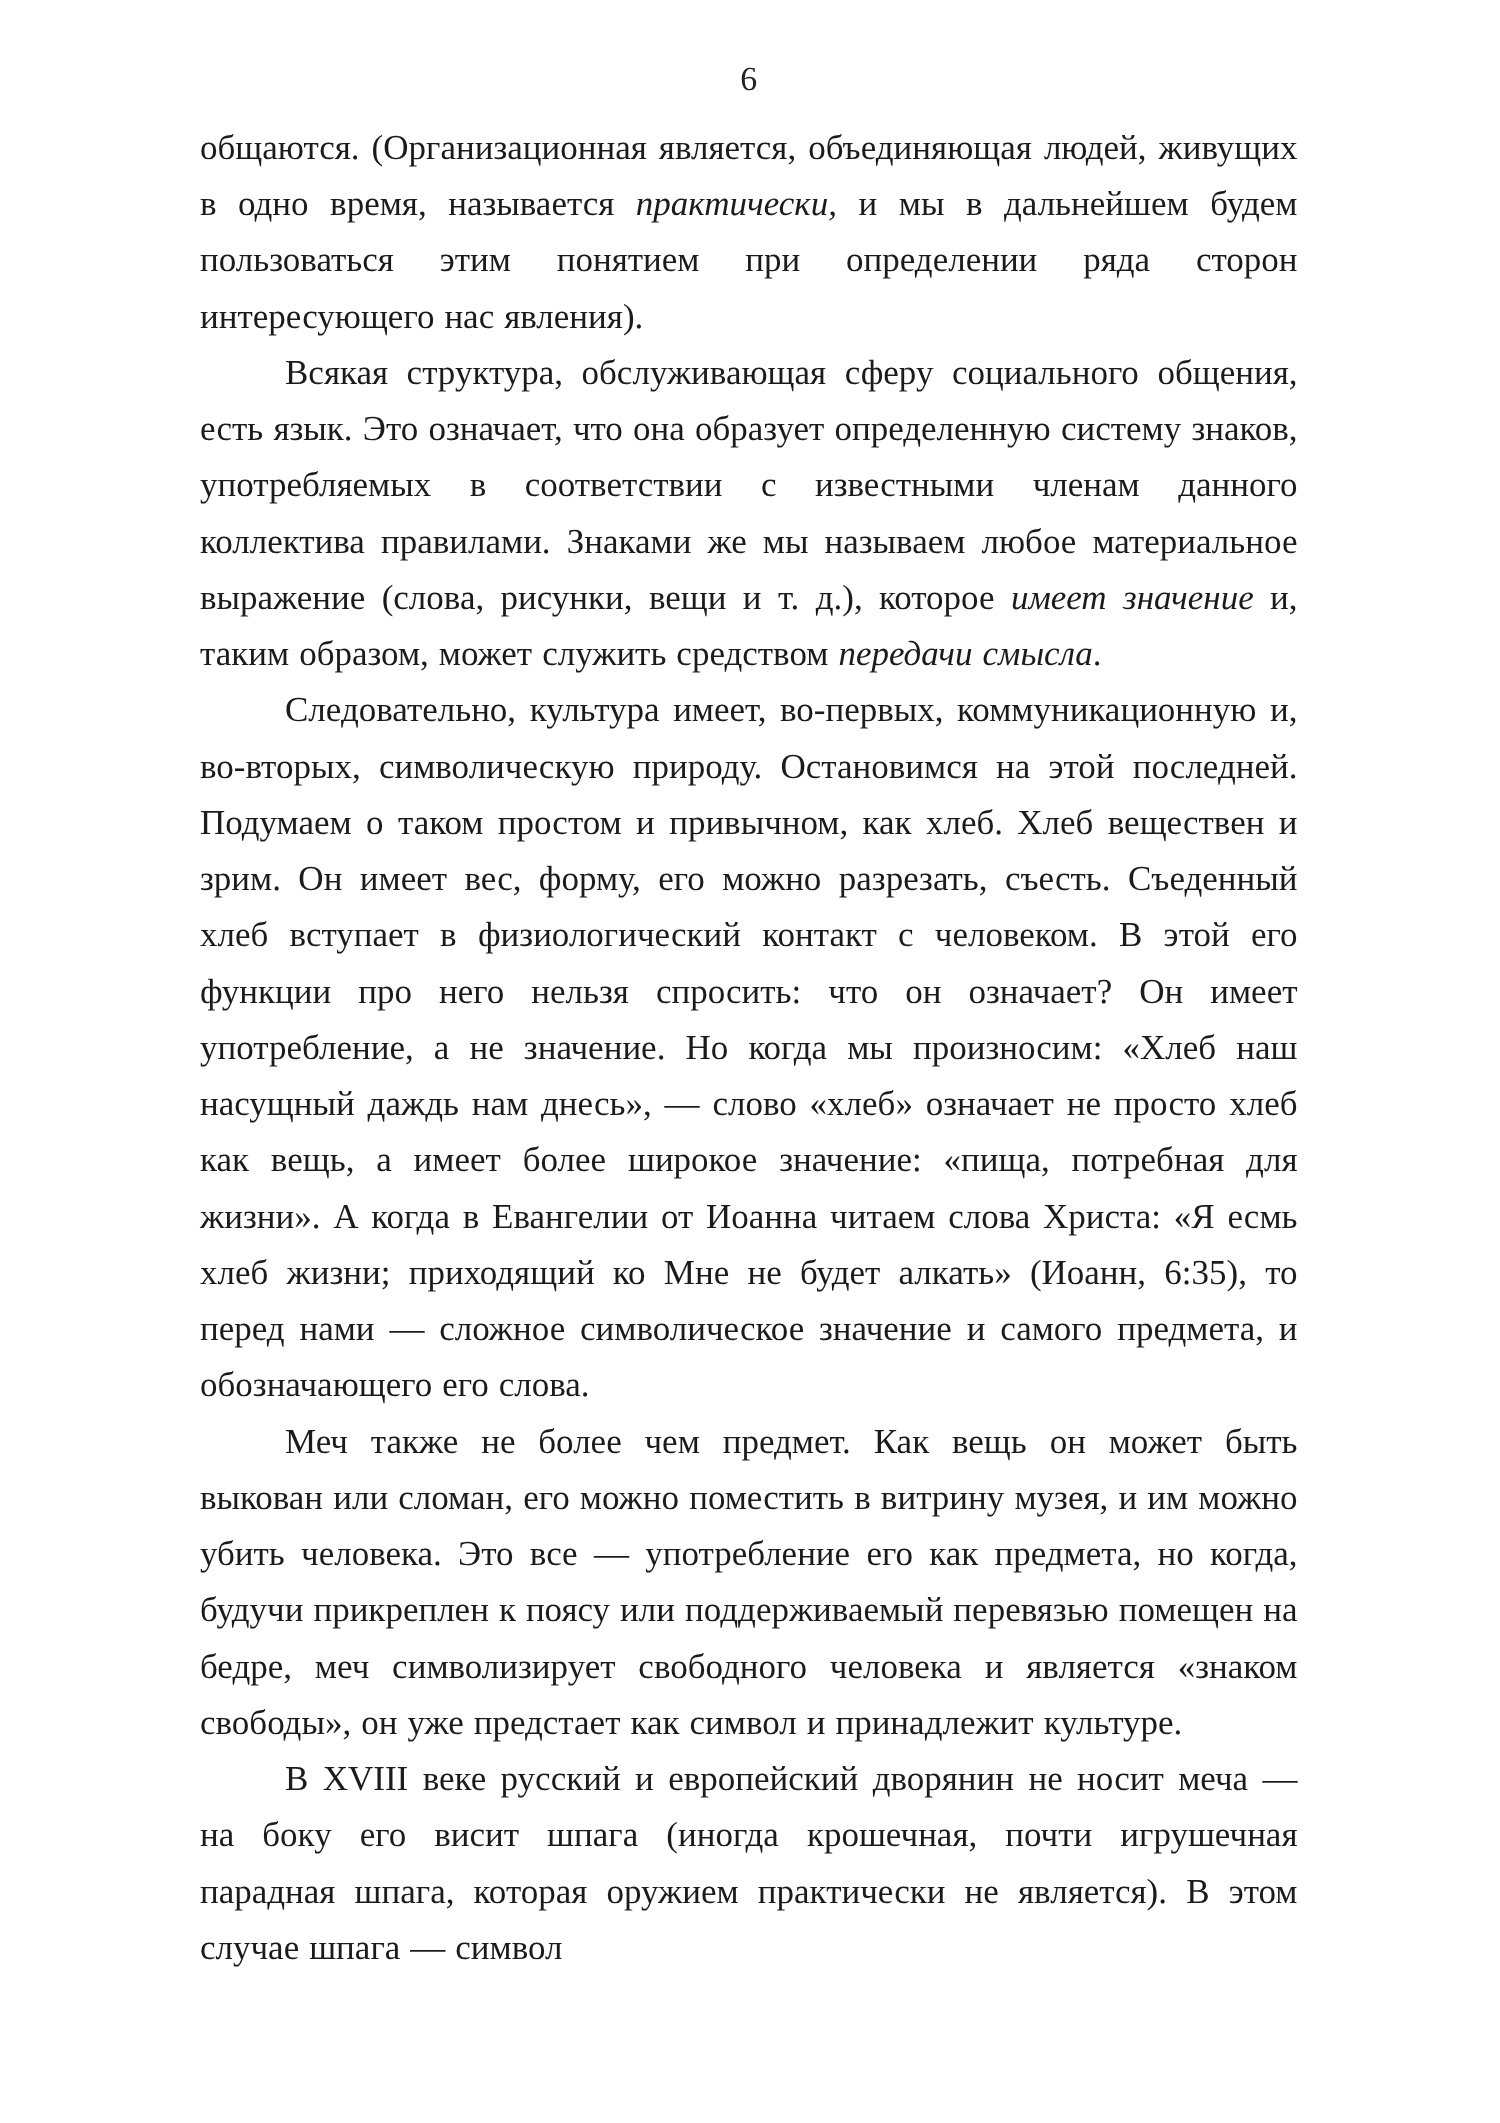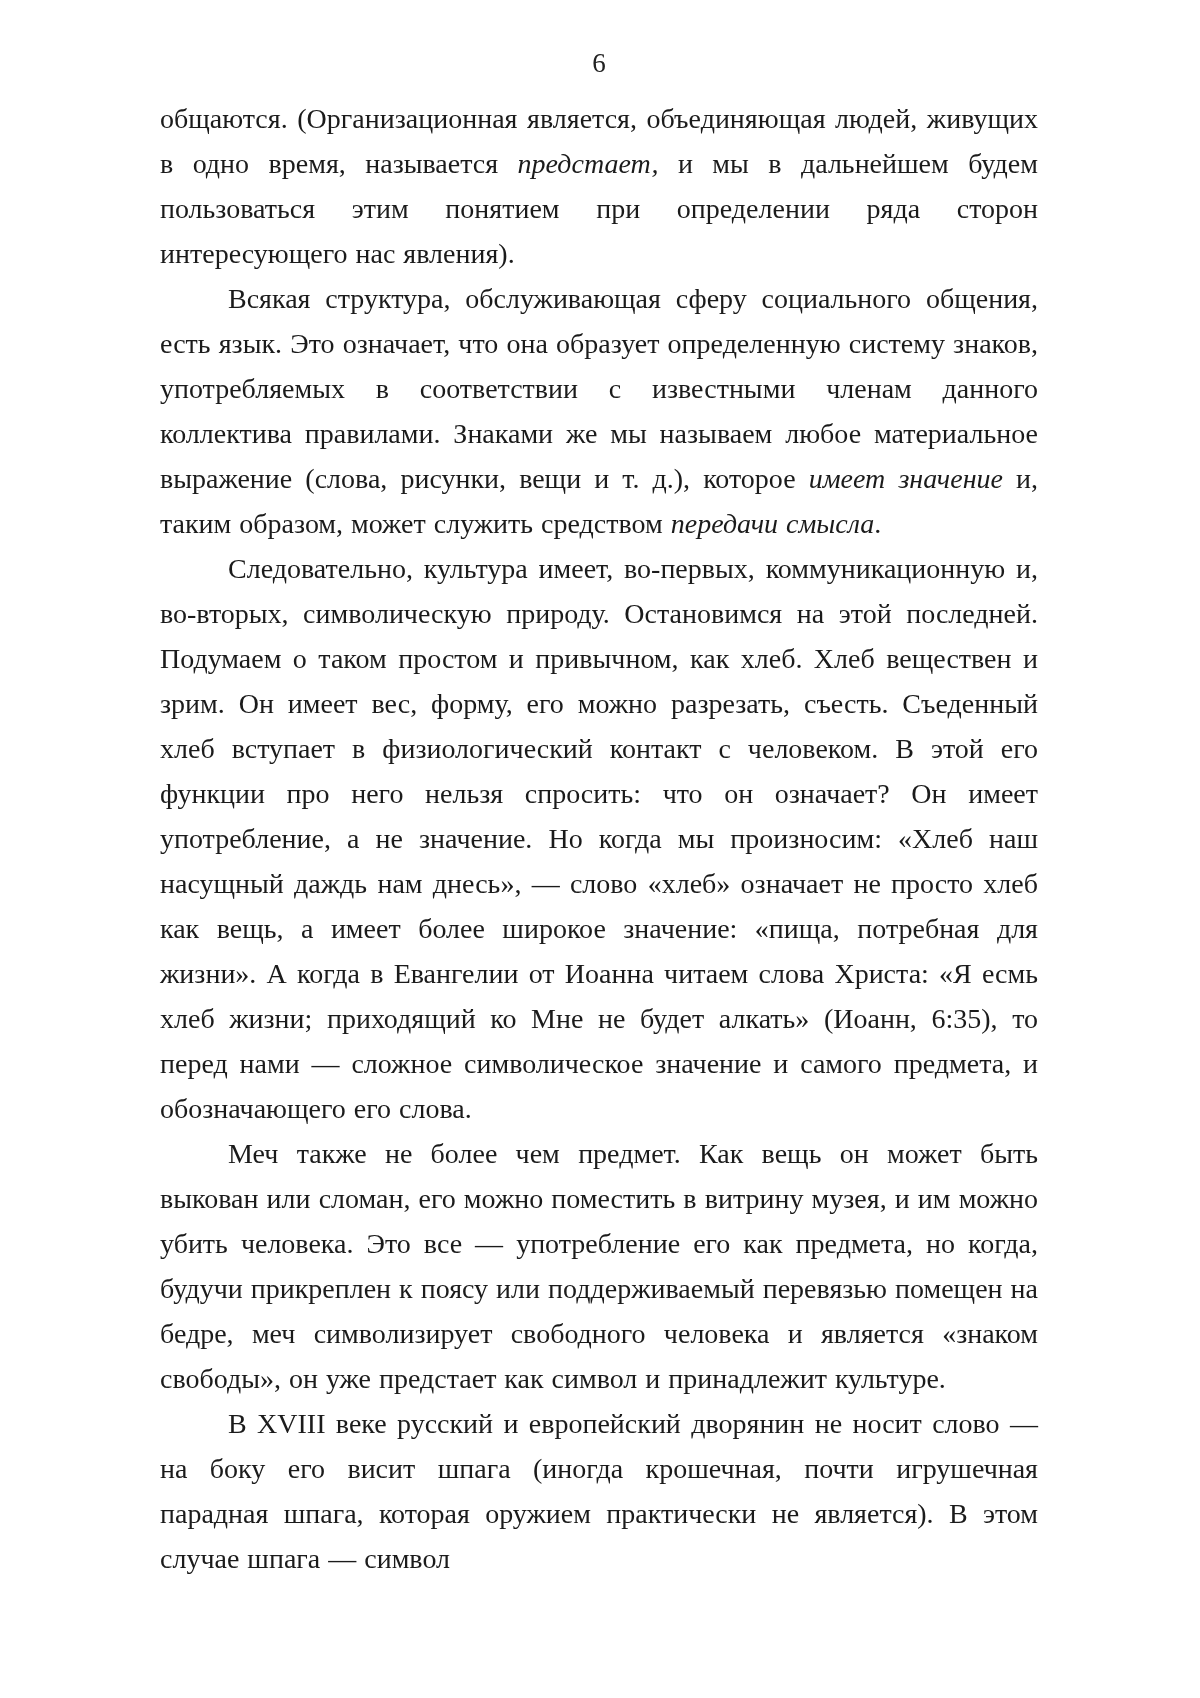--- a/index.html
+++ b/index.html
@@ -48,25 +48,25 @@
 </style>
 </head>
 <body>
 
 <div class="page">
 
   <div class="page-number">6</div>
 
   <div class="text-block">
 
-    <p class="para continuation"><span>общаются. (Организационная является, объединяющая людей, живущих в одно время, называется </span><span class="italic">предстает,</span><span> и мы в дальнейшем будем пользоваться этим понятием при определении ряда сторон интересующего нас явления).</span></p>
+    <p class="para continuation"><span>общаются. (Организационная является, объединяющая людей, живущих в одно время, называется </span><span class="italic">практически,</span><span> и мы в дальнейшем будем пользоваться этим понятием при определении ряда сторон интересующего нас явления).</span></p>
 
     <p class="para"><span>Всякая структура, обслуживающая сферу социального общения, есть язык. Это означает, что она образует определенную систему знаков, употребляемых в соответствии с известными членам данного коллектива правилами. Знаками же мы называем любое материальное выражение (слова, рисунки, вещи и т. д.), которое </span><span class="italic">имеет значение</span><span> и, таким образом, может служить средством </span><span class="italic">передачи смысла</span><span>.</span></p>
 
     <p class="para"><span>Следовательно, культура имеет, во-первых, коммуникационную и, во-вторых, символическую природу. Остановимся на этой последней. Подумаем о таком простом и привычном, как хлеб. Хлеб веществен и зрим. Он имеет вес, форму, его можно разрезать, съесть. Съеденный хлеб вступает в физиологический контакт с человеком. В этой его функции про него нельзя спросить: что он означает? Он имеет употребление, а не значение. Но когда мы произносим: «Хлеб наш насущный даждь нам днесь», — слово «хлеб» означает не просто хлеб как вещь, а имеет более широкое значение: «пища, потребная для жизни». А когда в Евангелии от Иоанна читаем слова Христа: «Я есмь хлеб жизни; приходящий ко Мне не будет алкать» (Иоанн, 6:35), то перед нами — сложное символическое значение и самого предмета, и обозначающего его слова.</span></p>
 
     <p class="para"><span>Меч также не более чем предмет. Как вещь он может быть выкован или сломан, его можно поместить в витрину музея, и им можно убить человека. Это все — употребление его как предмета, но когда, будучи прикреплен к поясу или поддерживаемый перевязью помещен на бедре, меч символизирует свободного человека и является «знаком свободы», он уже предстает как символ и принадлежит культуре.</span></p>
 
-    <p class="para"><span>В XVIII веке русский и европейский дворянин не носит слово — на боку его висит шпага (иногда крошечная, почти игрушечная парадная шпага, которая оружием практически не является). В этом случае шпага — символ</span></p>
+    <p class="para"><span>В XVIII веке русский и европейский дворянин не носит меча — на боку его висит шпага (иногда крошечная, почти игрушечная парадная шпага, которая оружием практически не является). В этом случае шпага — символ</span></p>
 
   </div>
 
 </div>
 
 </body></html>

